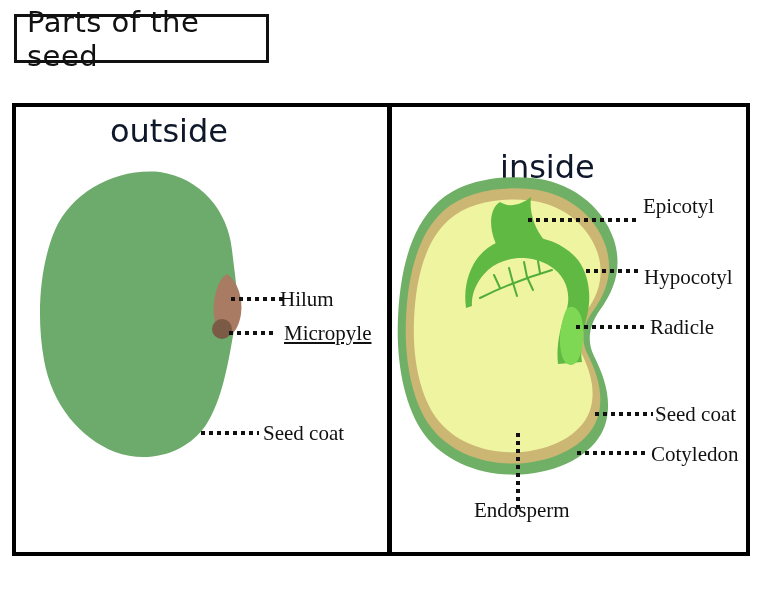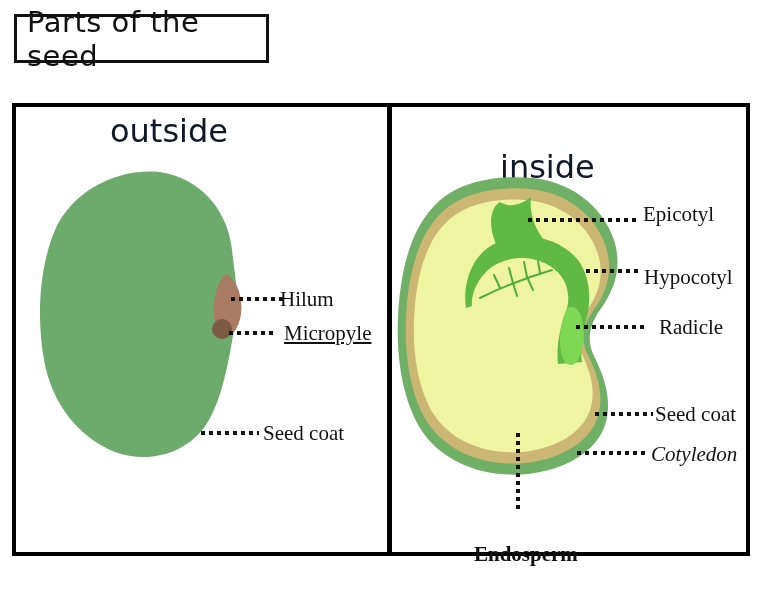--- a/index.html
+++ b/index.html
@@ -142,18 +142,18 @@
 <div class="abs leader-h" style="left:586px;top:269px;width:53px;"></div>
 <div class="abs leader-h" style="left:576px;top:325px;width:70px;"></div>
 <div class="abs leader-h" style="left:595px;top:412px;width:58px;"></div>
 <div class="abs leader-h" style="left:577px;top:451px;width:71px;"></div>
 <div class="abs leader-v" style="left:516px;top:433px;height:76px;"></div>
 
 <div class="abs part-label" style="left:280px;top:289px;">Hilum</div>
 <div class="abs part-label" style="left:284px;top:323px;text-decoration:underline;">Micropyle</div>
 <div class="abs part-label" style="left:263px;top:423px;">Seed coat</div>
 
-<div class="abs part-label" style="left:643px;top:204px;">Epicotyl</div>
+<div class="abs part-label" style="left:643px;top:196px;">Epicotyl</div>
 <div class="abs part-label" style="left:644px;top:267px;">Hypocotyl</div>
-<div class="abs part-label" style="left:650px;top:317px;margin-left:9px;">Radicle</div>
+<div class="abs part-label" style="left:650px;top:317px;">Radicle</div>
 <div class="abs part-label" style="left:655px;top:404px;">Seed coat</div>
-<div class="abs part-label" style="left:651px;top:444px;font-style:italic;">Cotyledon</div>
-<div class="abs part-label" style="left:474px;top:544px;font-weight:bold;">Endosperm</div>
+<div class="abs part-label" style="left:651px;top:444px;">Cotyledon</div>
+<div class="abs part-label" style="left:474px;top:500px;">Endosperm</div>
 
 </body></html>

